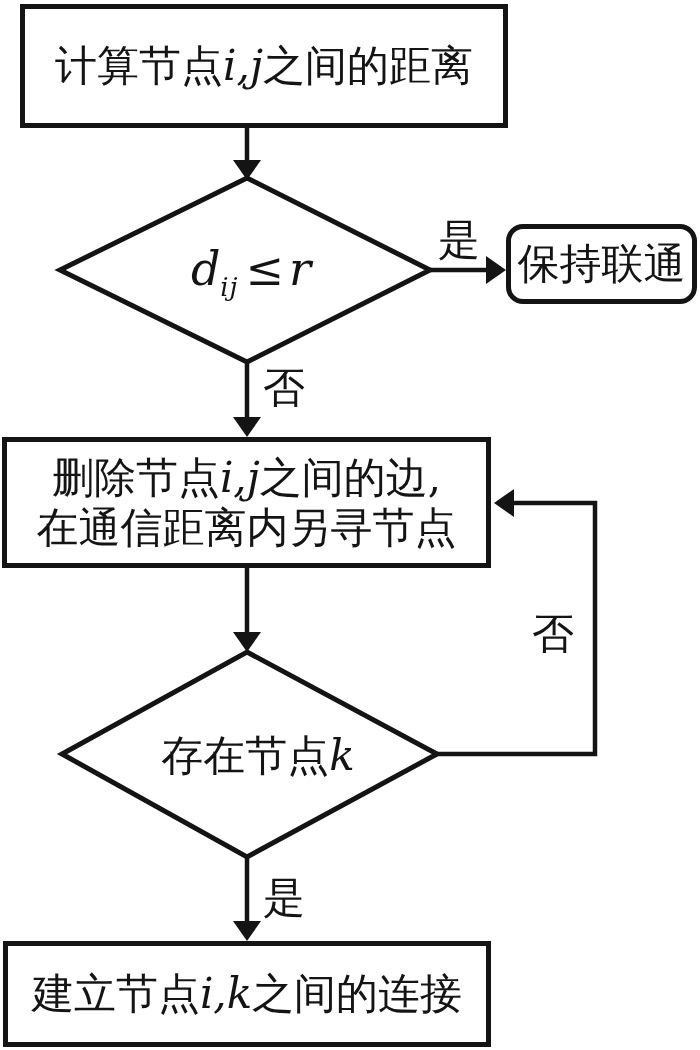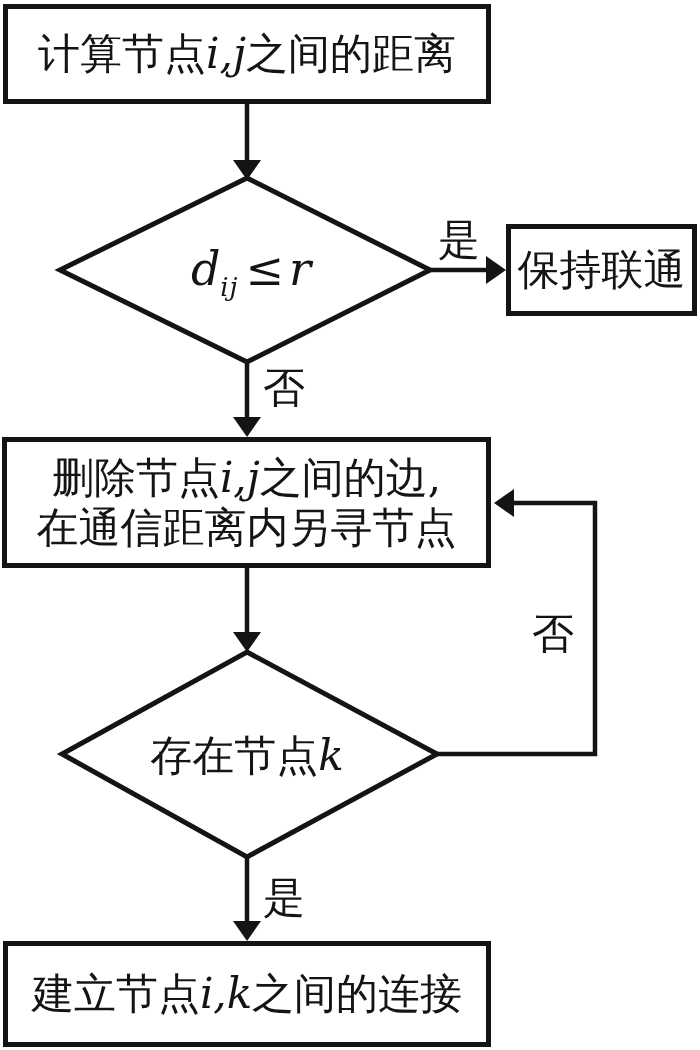--- a/index.html
+++ b/index.html
@@ -107,42 +107,42 @@
     <line class="wire" x1="247" y1="568" x2="247" y2="634"></line>
     <polygon class="head" points="233,632 261,632 247,652"></polygon>
 
     <polyline class="wire" points="437,754 595,754 595,503 512,503"></polyline>
     <polygon class="head" points="514,489 514,517 494,503"></polygon>
 
     <line class="wire" x1="247" y1="857" x2="247" y2="923"></line>
     <polygon class="head" points="233,921 261,921 247,941"></polygon>
   </svg>
 
-  <div class="node" style="left:3px; top:4px; width:488px; height:100px;">
+  <div class="node" style="left:20px; top:4px; width:488px; height:124px;">
     <span class="inner"><span>计算节点</span><span class="var">i,j</span><span>之间的距离</span></span>
   </div>
 
-  <div class="node" style="left:506px; top:224px; width:191px; height:92px;">
+  <div class="node" style="left:506px; top:224px; width:191px; height:80px;border-radius:17px;">
     <span class="inner"><span>保持联通</span></span>
   </div>
 
   <div class="node" style="left:2px; top:437px; width:489px; height:131px;">
     <span class="inner">
       <span class="line-block"><span>删除节点</span><span class="var">i,j</span><span>之间的边,</span></span>
       <span class="line-block"><span>在通信距离内另寻节点</span></span>
     </span>
   </div>
 
   <div class="node" style="left:3px; top:941px; width:488px; height:106px;">
     <span class="inner"><span>建立节点</span><span class="var">i,k</span><span>之间的连接</span></span>
   </div>
 
   <div id="decision1-text" class="floating-text math" style="left:251px; top:272px;"><span class="var">d</span><span class="var sub">ij</span><span class="op">≤</span><span class="var">r</span></div>
 
-  <div class="floating-text" style="left:247px; top:756px;"><span>存在节点</span><span class="var">k</span></div>
+  <div class="floating-text" style="left:258px; top:756px;"><span>存在节点</span><span class="var">k</span></div>
 
   <div class="edge-label" style="left:459px; top:240px;">是</div>
 
   <div class="edge-label" style="left:284px; top:388px;">否</div>
 
   <div class="edge-label" style="left:553px; top:634px;">否</div>
 
   <div class="edge-label" style="left:284px; top:898px;">是</div>
 
 </div>

